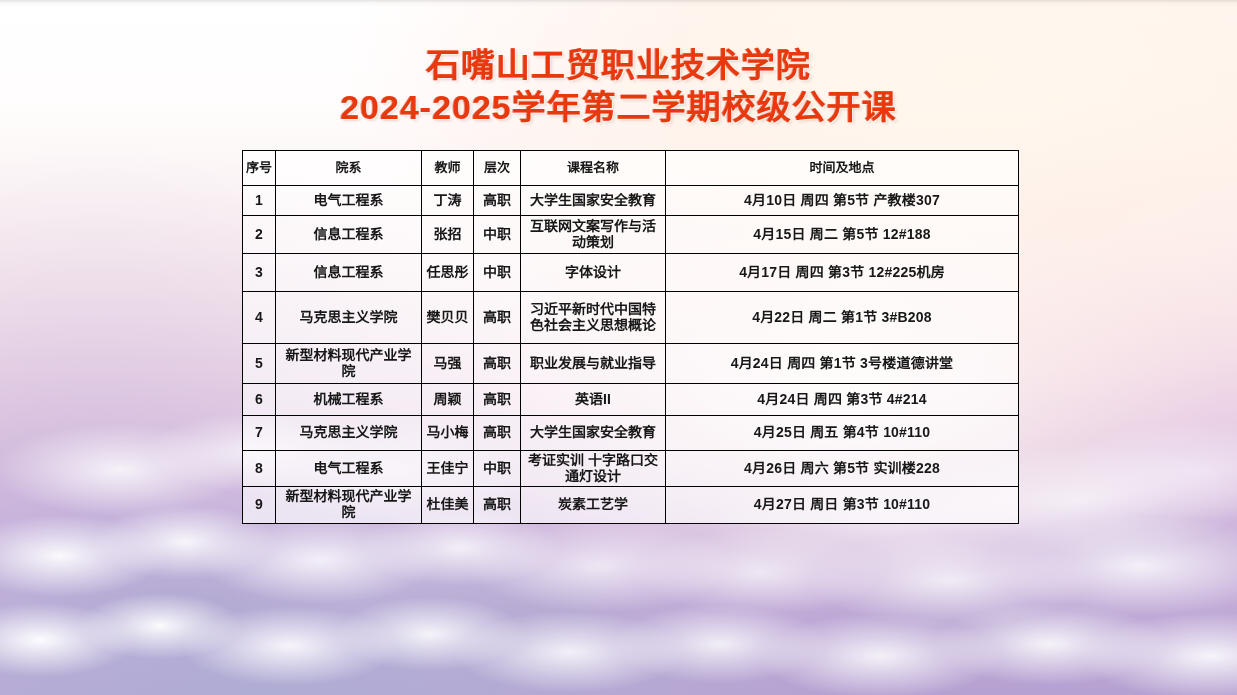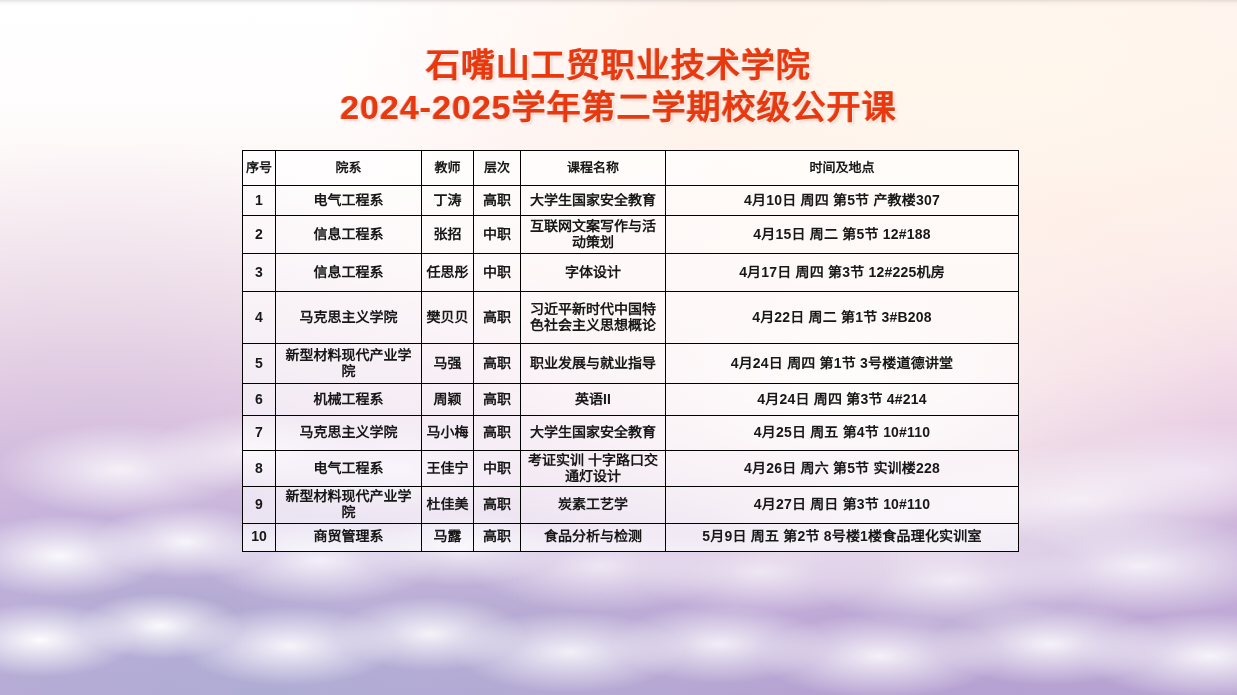--- a/index.html
+++ b/index.html
@@ -304,24 +304,16 @@
           <td class="c-time">4月26日 周六 第5节 实训楼228</td>
         </tr>
         <tr class="r-h5">
           <td class="c-no">9</td>
           <td class="c-dept">新型材料现代产业学院</td>
           <td class="c-teacher">杜佳美</td>
           <td class="c-level">高职</td>
           <td class="c-course">炭素工艺学</td>
           <td class="c-time">4月27日 周日 第3节 10#110</td>
         </tr>
-        <tr class="r-h6">
-          <td class="c-no">10</td>
-          <td class="c-dept">商贸管理系</td>
-          <td class="c-teacher">马露</td>
-          <td class="c-level">高职</td>
-          <td class="c-course">食品分析与检测</td>
-          <td class="c-time">5月9日 周五 第2节 8号楼1楼食品理化实训室</td>
-        </tr>
       </tbody>
   </table>
 
 </div>
 
 </body></html>

